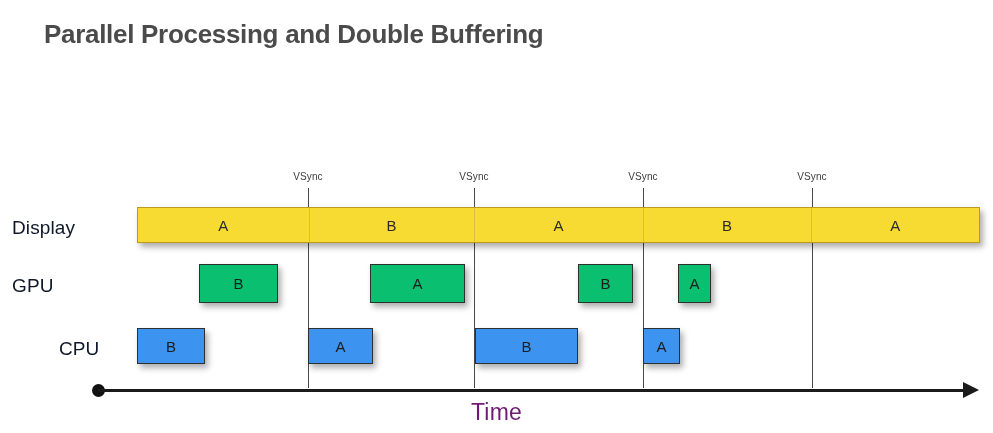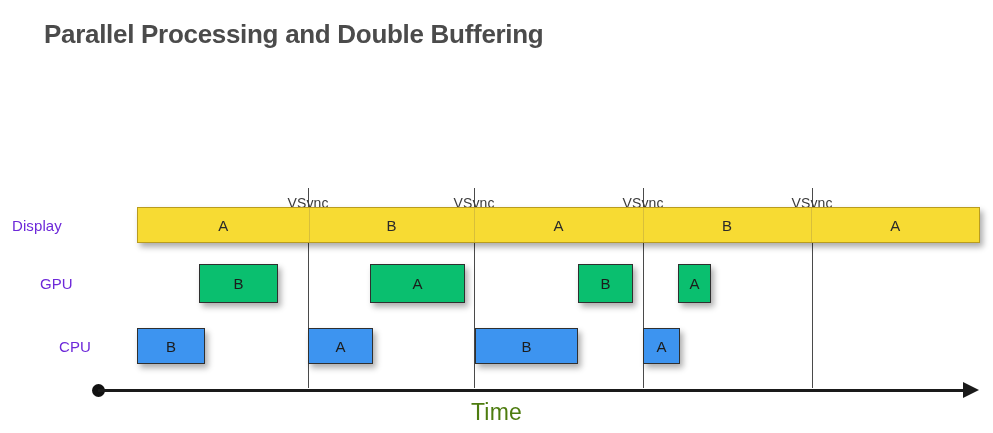--- a/index.html
+++ b/index.html
@@ -33,43 +33,42 @@
     position: absolute;
     left: 0;
     top: 0;
     width: 993px;
     height: 433px;
   }
 
   
   .row-label {
     position: absolute;
-    font-size: 15px;
-    color: #6d28d9;
+    font-size: 19px;
+    color: #0f172a;
     white-space: nowrap;
     letter-spacing: 0.1px;
   }
 
   
   .vsync-line {
     position: absolute;
     width: 1px;
     background: #4a4a4a;
     top: 188px;
     height: 200px;
   }
   .vsync-label {
     position: absolute;
     top: 171px;
-    font-size: 14px;
+    font-size: 10px;
     color: #3c3c3c;
     transform: translateX(-50%);
     white-space: nowrap;
     letter-spacing: 0.1px;
-    margin-top: 24px;
   }
 
   
   #display-bar {
     position: absolute;
     left: 137px;
     top: 207px;
     height: 36px;
     width: 843px;
     box-sizing: border-box;
@@ -140,33 +139,33 @@
     border-bottom: 8px solid transparent;
     border-left: 16px solid #1a1a1a;
   }
   #time-axis-label {
     position: absolute;
     top: 399px;
     left: 0;
     width: 993px;
     text-align: center;
     font-size: 23px;
-    color: #4d7c0f;
+    color: #701a75;
     letter-spacing: 0.2px;
   }
 </style>
 </head>
 <body>
 
 <h1 id="slide-title">Parallel Processing and Double Buffering</h1>
 
 <div id="diagram">
 
   <div class="row-label" style="left:12px; top:217px;">Display</div>
-  <div class="row-label" style="left:12px; top:275px;margin-left:28px;">GPU</div>
+  <div class="row-label" style="left:12px; top:275px;">GPU</div>
   <div class="row-label" style="left:12px; top:338px;margin-left:47px;">CPU</div>
 
   <div class="vsync-line" id="vsync-line-0" style="left: 308px;"></div>
   <div class="vsync-line" id="vsync-line-1" style="left: 474px;"></div>
   <div class="vsync-line" id="vsync-line-2" style="left: 643px;"></div>
   <div class="vsync-line" id="vsync-line-3" style="left: 812px;"></div>
 
   <div class="vsync-label" id="vsync-label-0" style="left: 308px;">VSync</div>
   <div class="vsync-label" id="vsync-label-1" style="left: 474px;">VSync</div>
   <div class="vsync-label" id="vsync-label-2" style="left: 643px;">VSync</div>

